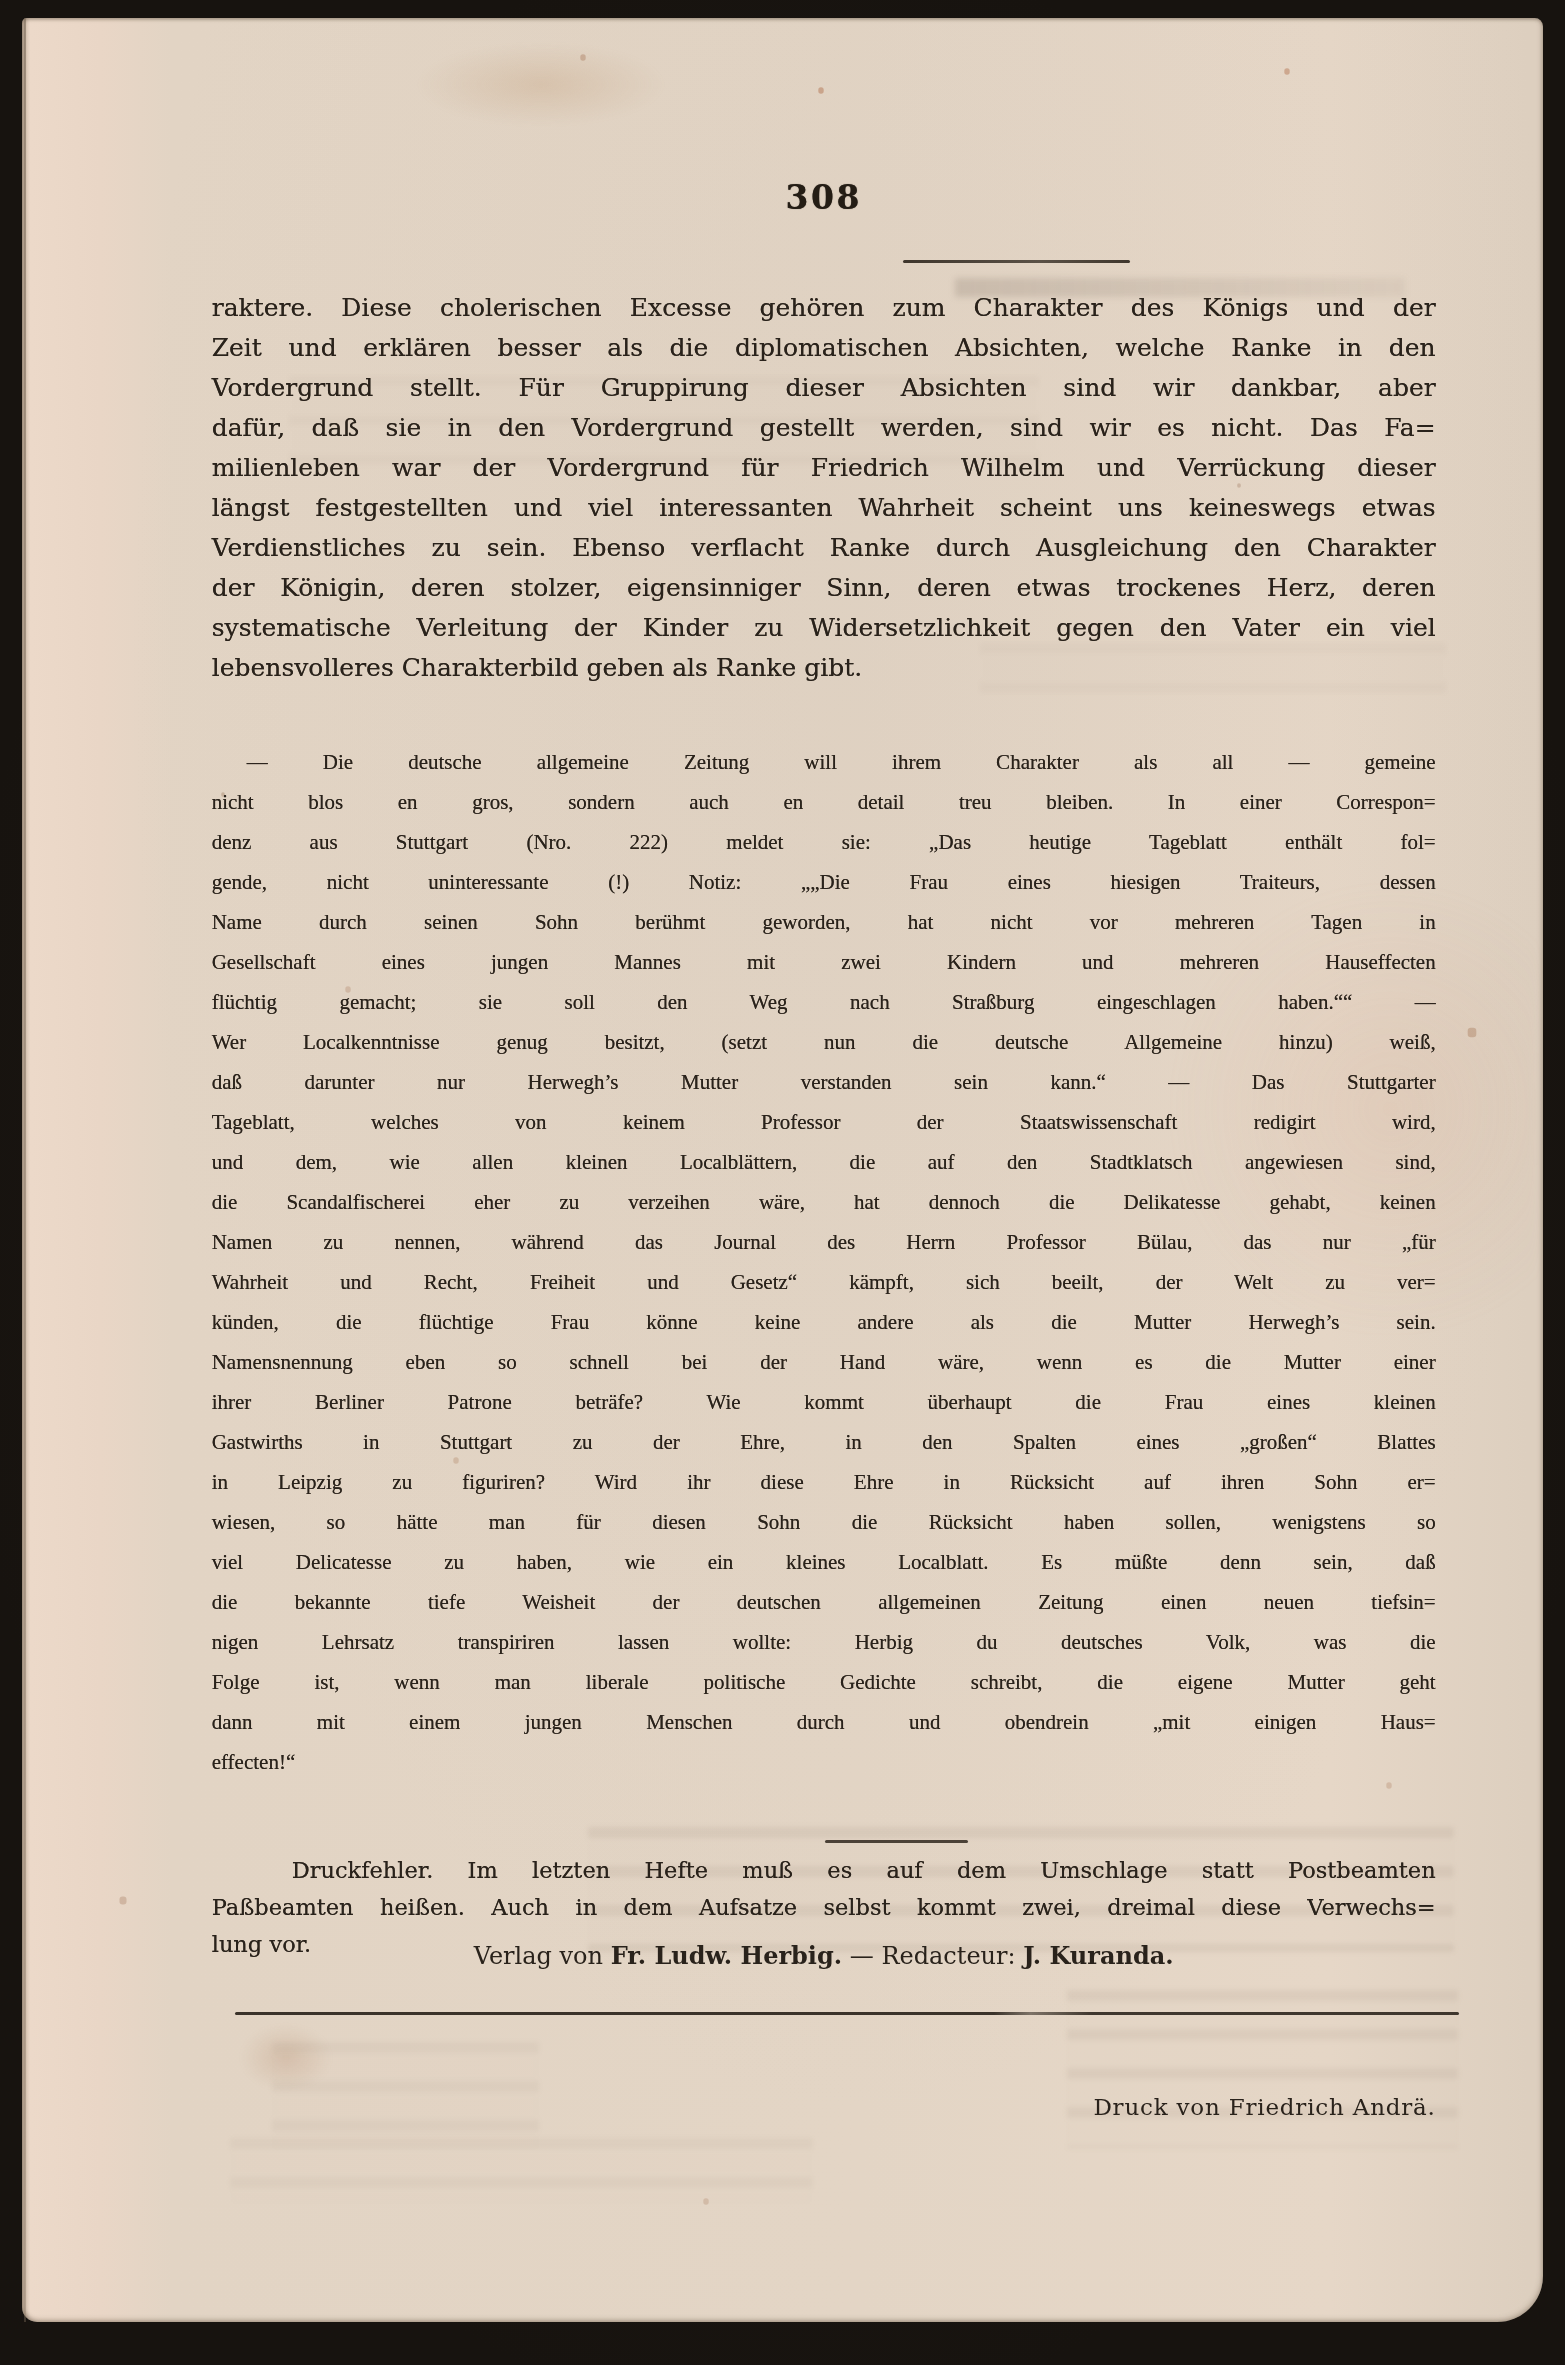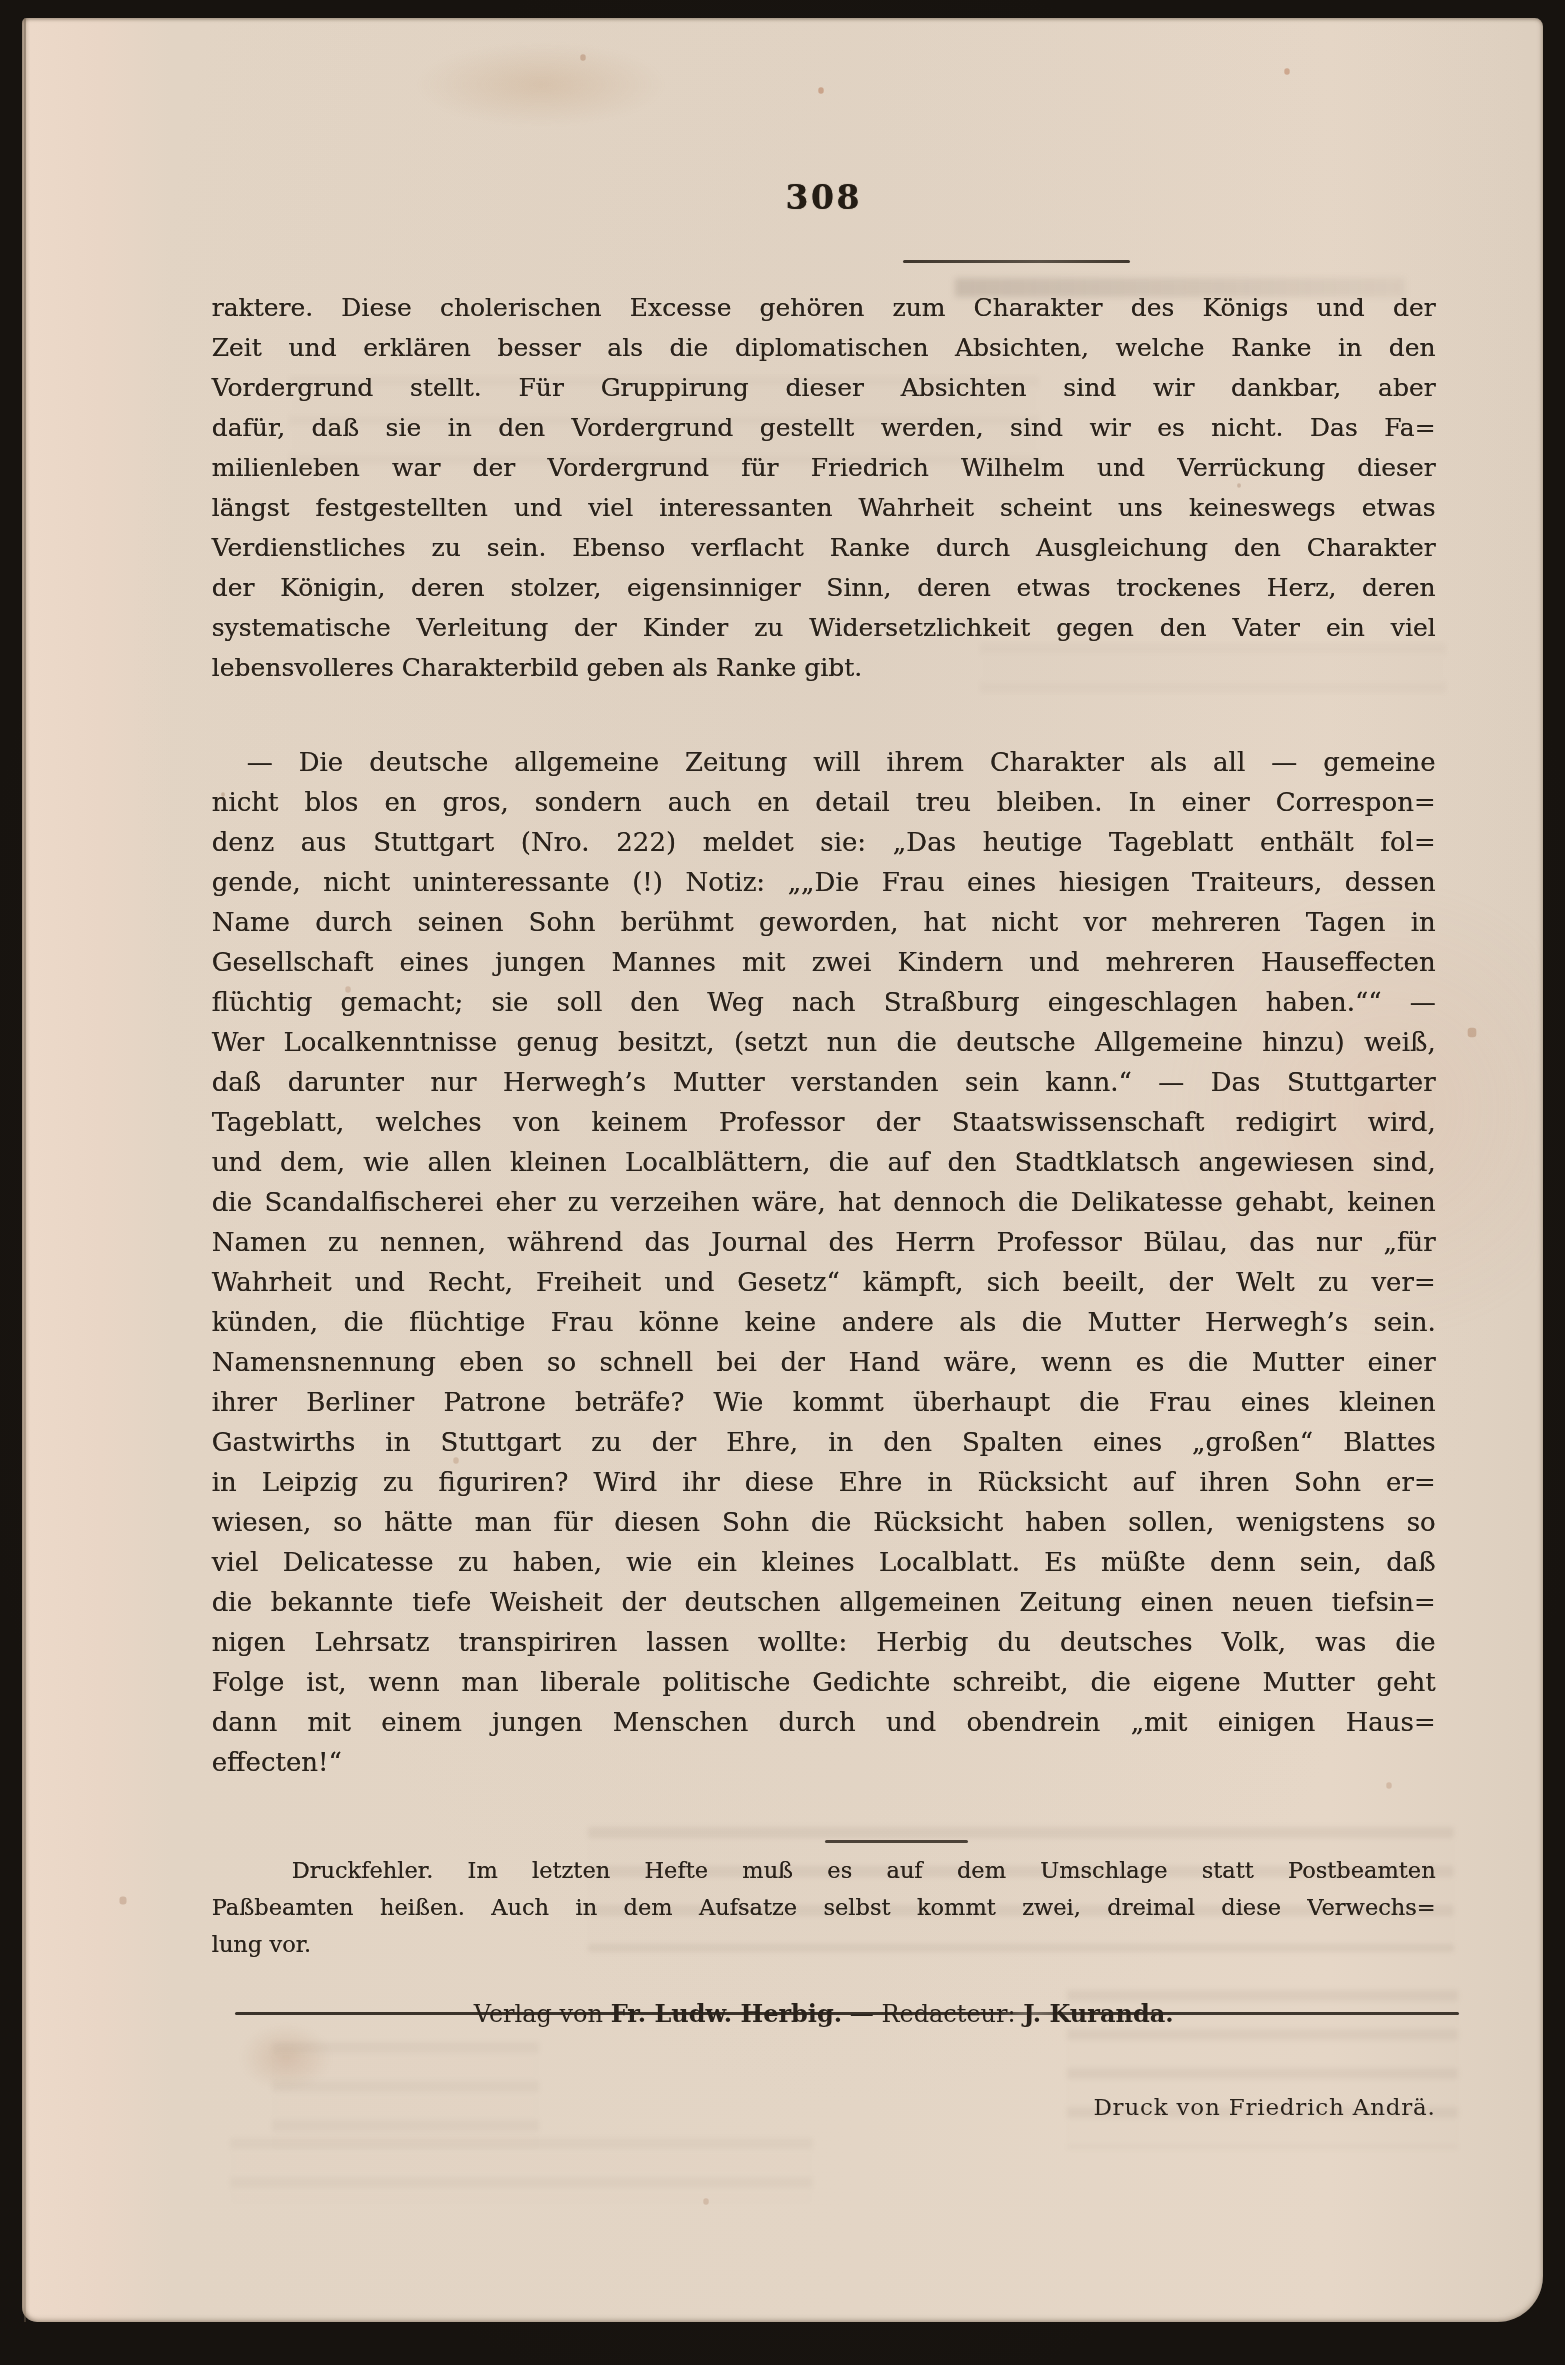--- a/index.html
+++ b/index.html
@@ -54,37 +54,37 @@
     background: linear-gradient(90deg, rgba(45,37,28,0.9), rgba(45,37,28,0.75) 60%, rgba(45,37,28,0.9));
     border-radius: 1.7px;
   }
   #header-rule-smear {
     position: absolute; left: 933px; top: 260px; width: 450px; height: 18.3px;
     background: linear-gradient(90deg, rgba(120,105,92,0.22), rgba(120,105,92,0.08));
     filter: blur(3.3px);
   }
 
   #para1 { top: 270px; font-size: 25px; line-height: 40px; }
-  #para2 { top: 724px; font-size: 26px; line-height: 40px; }
+  #para2 { top: 724px; font-size: 21px; line-height: 40px; font-family: Liberation Serif, serif; }
   #para2 .tline:first-child { text-indent: 35px; }
 
   #section-rule {
     position: absolute; left: 803px; top: 1822px; width: 143px; height: 2.5px;
     background: rgba(48,40,31,0.85); border-radius: 1.7px;
   }
 
   #erratum { top: 1834px; font-size: 22.5px; line-height: 37px; }
   #erratum .tline:first-child { text-indent: 80px; }
 
   #footer-rule {
     position: absolute; left: 213px; top: 1994px; width: 1224px; height: 2.5px;
     background: linear-gradient(90deg, rgba(40,33,25,0.9) 0 62%, rgba(40,33,25,0.55) 65%, rgba(40,33,25,0.88) 70%);
     border-radius: 1.7px;
   }
-  #imprint-line { top: 1981px; font-size: 24px; text-align: center; }
+  #imprint-line { top: 1923px; font-size: 24px; text-align: center; }
   .imprint-bold { font-weight: bold; }
   #printer-line { top: 2076px; font-size: 23px; text-align: right; letter-spacing: 0.8px; }
 
   
   .stain { position: absolute; pointer-events: none; }
   #stain-top {
     left: 394px; top: 25px; width: 250px; height: 83px;
     background: radial-gradient(ellipse at 50% 50%, rgba(188,148,108,0.26), transparent 70%);
     filter: blur(2.5px);
   }

